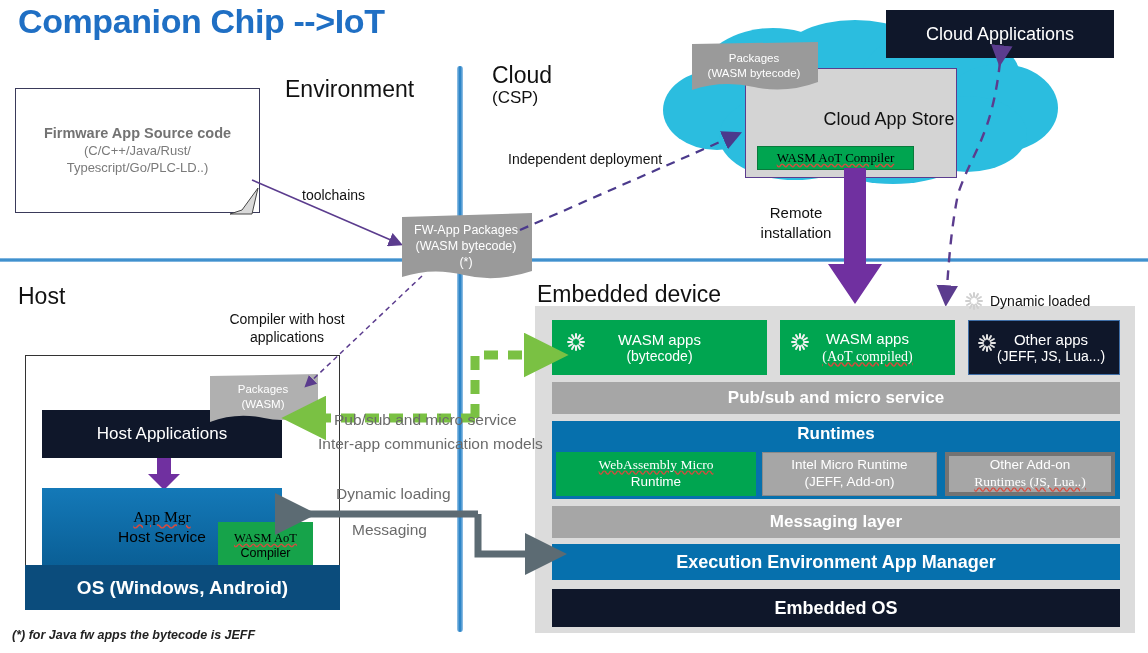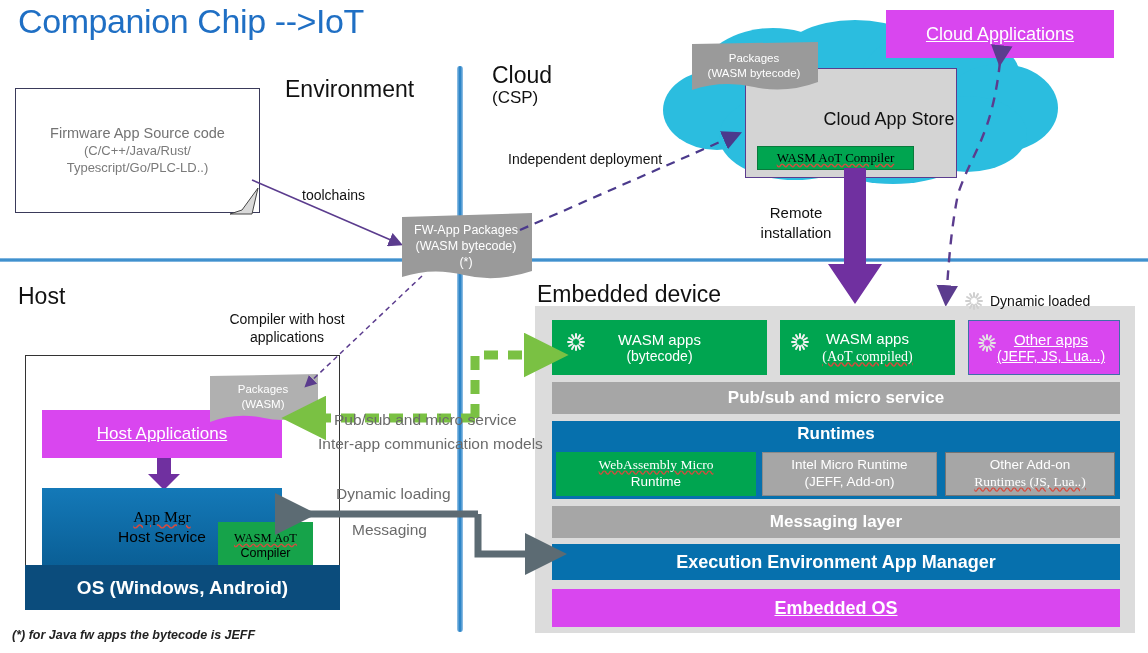--- a/index.html
+++ b/index.html
@@ -4,41 +4,41 @@
 <style>
   html,body{margin:0;padding:0;background:#ffffff;}
   body{width:1148px;height:653px;position:relative;overflow:hidden;
        font-family:"Liberation Sans",sans-serif;color:#000;}
   #stage{position:absolute;left:0;top:0;width:1148px;height:653px;}
   .abs{position:absolute;box-sizing:border-box;}
   .ctr{display:flex;align-items:center;justify-content:center;text-align:center;}
   .col{flex-direction:column;}
 
   
-  #title{left:18px;top:2px;font-size:34px;font-weight:normal;color:#1F6FC4;
+  #title{left:18px;top:2px;font-size:34px;font-weight:bold;color:#1F6FC4;
          letter-spacing:-0.4px;white-space:nowrap;}
 
   
   .sect{font-size:23px;color:#111;white-space:nowrap;}
   .sect small{font-size:17px;display:block;line-height:1.05;}
 
   
   .vline{width:6px;background:linear-gradient(to right,#9CC6E8,#2E86C8 40%,#2E86C8 60%,#9CC6E8);border-radius:3px;}
   .hline{height:4px;background:linear-gradient(to bottom,#9CC6E8,#2E86C8 45%,#2E86C8 55%,#9CC6E8);}
 
   
   #fw-src{left:15px;top:88px;width:245px;height:125px;border:1px solid #3a3a5a;background:#fff;}
-  #fw-src .t1{font-size:14.5px;font-weight:normal;color:#737373;line-height:1.35;}
+  #fw-src .t1{font-size:14.5px;font-weight:bold;color:#737373;line-height:1.35;}
   #fw-src .t2{font-size:13px;color:#7a7a7a;line-height:1.3;}
 
   
   #cloud{left:655px;top:18px;width:410px;height:168px;}
 
   
-  .gray{background:#d946ef;color:#fff;text-decoration:underline;}
+  .gray{background:#0f172a;color:#fff;}
   .grayL{background:#a6a6a6;color:#fff;}
   .green{background:#00A550;color:#fff;}
   .blue{background:#0670AD;color:#fff;}
   .bold{font-weight:bold;}
 
   
   #emb{left:535px;top:306px;width:600px;height:327px;background:#DCDCDC;}
   .sub-lbl{font-size:15px;line-height:1.15;}
   .sub-lbl .s2{font-size:14px;display:block;text-align:center;}
 
@@ -260,21 +260,21 @@
   <div class="abs ctr bold" style="left:552px;top:422px;width:568px;height:24px;font-size:17px;color:#fff;">Runtimes</div>
 
   <div class="abs ctr col green" style="left:556px;top:452px;width:200px;height:44px;font-size:13.5px;line-height:1.25;">
     <div><span class="under-sq">WebAssembly Micro</span></div>
     <div>Runtime</div>
   </div>
   <div class="abs ctr col grayL" style="left:762px;top:452px;width:175px;height:44px;font-size:13.5px;line-height:1.25;border:1px solid #8a8a8a;">
     <div>Intel Micro Runtime</div>
     <div>(JEFF, Add-on)</div>
   </div>
-  <div class="abs ctr col grayL" style="left:945px;top:452px;width:170px;height:44px;font-size:13.5px;line-height:1.25;border:1px solid #737373;">
+  <div class="abs ctr col grayL" style="left:945px;top:452px;width:170px;height:44px;font-size:13.5px;line-height:1.25;border:4px solid #737373;">
     <div>Other Add-on</div>
     <div>
       <span class="under-sq">Runtimes (JS, Lua..)</span>
     </div>
   </div>
 
   <div class="abs ctr grayL bold" style="left:552px;top:506px;width:568px;height:32px;font-size:17px;">Messaging layer</div>
 
   <div class="abs ctr blue bold" style="left:552px;top:544px;width:568px;height:36px;font-size:18px;">Execution Environment App Manager</div>
 

